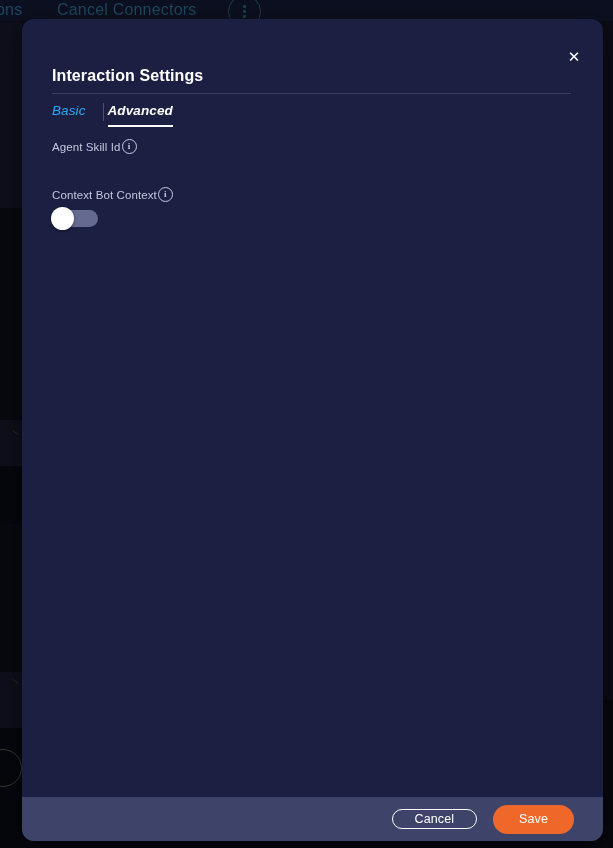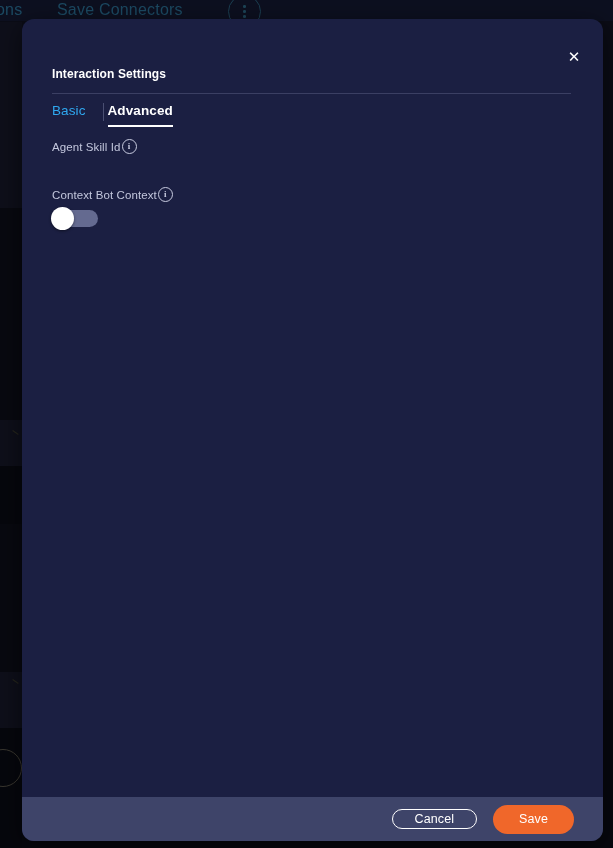--- a/index.html
+++ b/index.html
@@ -126,21 +126,21 @@
     font-size: 15px;
     line-height: 1;
     cursor: pointer;
     user-select: none;
   }
   .modal-title {
     position: absolute;
     left: 30px;
     top: 48px;
     color: #ffffff;
-    font-size: 12px;
+    font-size: 16px;
     font-weight: bold;
     letter-spacing: .1px;
   }
   .modal-divider {
     position: absolute;
     left: 30px;
     top: 74px;
     width: 519px;
     height: 1px;
     background: #3b3f63;
@@ -153,20 +153,21 @@
     top: 84px;
     display: flex;
     align-items: flex-start;
   }
   .tab {
     font-size: 13.5px;
     padding: 0 0 7px 0;
     cursor: pointer;
     position: relative;
     letter-spacing: .1px;
+    font-style: italic;
   }
   .tab.inactive { color: #2fa8f0; margin-right: 17px; }
   .tab.active {
     color: #ffffff;
     font-weight: bold;
     margin-left: 4px;
     border-bottom: 2.5px solid #ffffff;
   }
   .tab-sep {
     width: 1px;
@@ -281,21 +282,21 @@
 </head>
 <body>
 
 <div id="page-root">
 
   <div class="bg-layer">
     <div class="bg-topbar"></div>
 
     <div class="bg-nav">
       <span class="bg-nav-item first">ons</span>
-      <span class="bg-nav-item second">Save Connectors</span>
+      <span class="bg-nav-item second">Cancel Connectors</span>
       <span class="bg-kebab">
         <i></i>
           <i></i>
           <i></i>
       </span>
     </div>
 
     <div class="bg-card md" style="top:22px;  width:22px; height:186px;"></div>
     <div class="bg-card dk" style="top:208px; width:22px; height:212px;"></div>
     <div class="bg-card md" style="top:420px; width:22px; height:46px;"></div>

